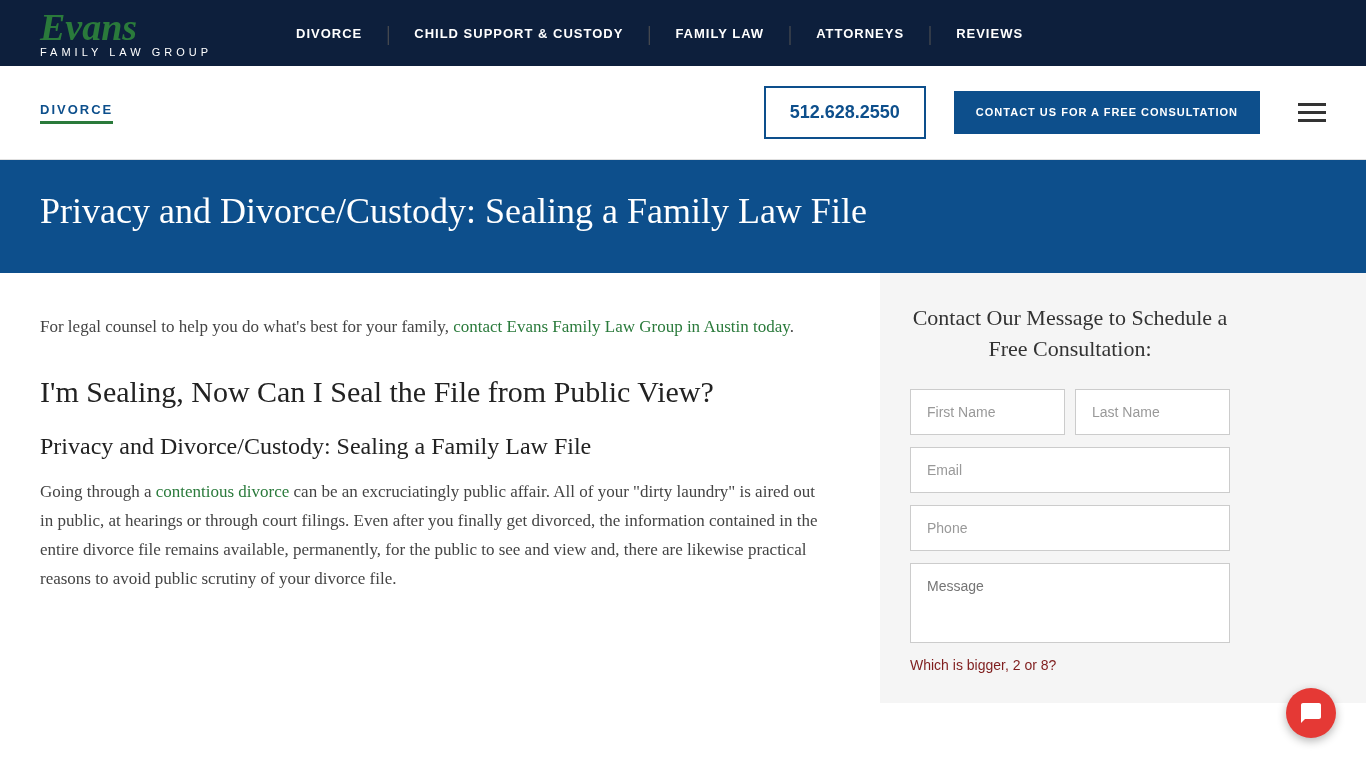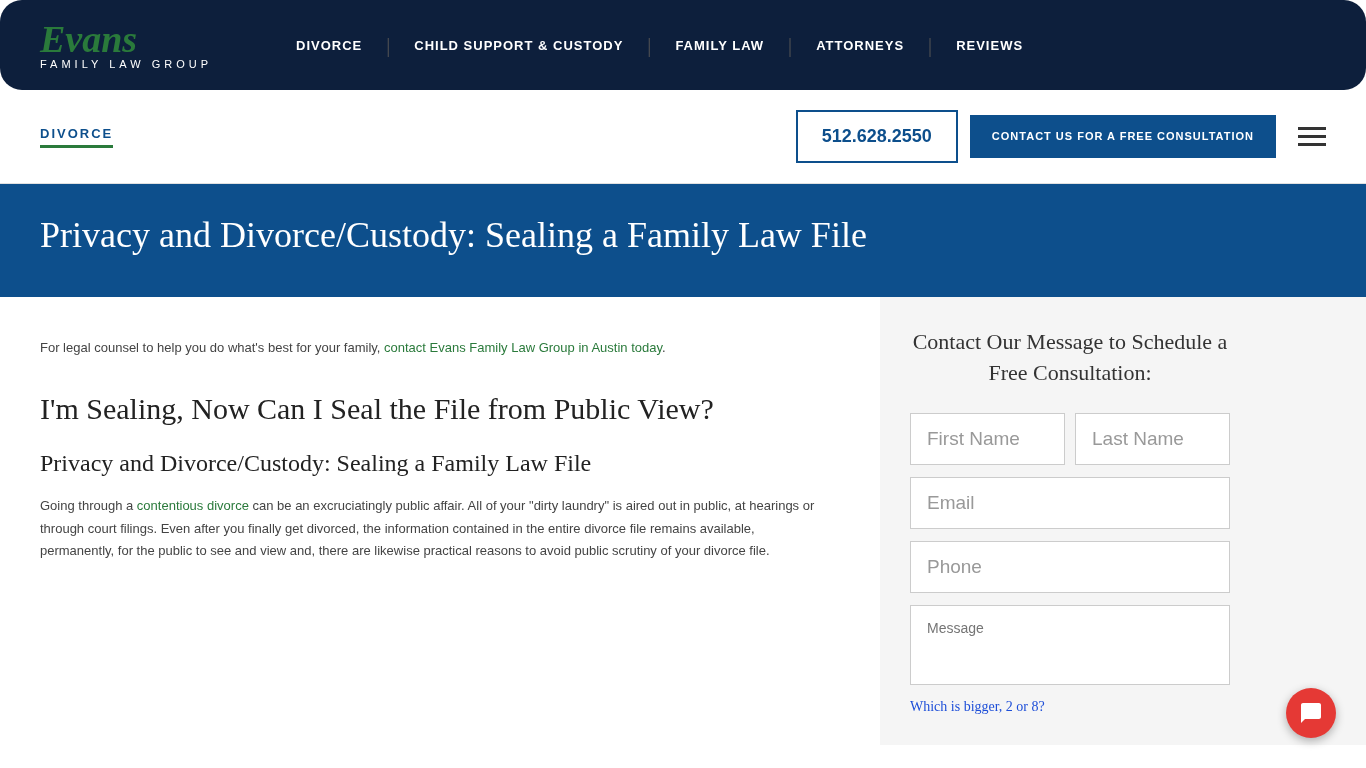--- a/index.html
+++ b/index.html
@@ -4,22 +4,21 @@
   <style>
     * { margin: 0; padding: 0; box-sizing: border-box; }
     body { font-family: Georgia, 'Times New Roman', serif; font-size: 16px; color: #333; background: #fff; width: 1366px; }
 
     
     .top-nav {
       background: #0d1f3c;
       display: flex;
       align-items: center;
       padding: 0 40px;
-      height: 90px;
-      border-radius: 22px;
+      height: 66px;
     }
     .logo-area {
       display: flex;
       flex-direction: column;
       margin-right: 60px;
     }
     .logo-name {
       font-size: 38px;
       font-weight: 700;
       color: #2a7a3b;
@@ -73,21 +72,21 @@
       font-weight: 700;
       color: #0d4f8c;
       letter-spacing: 2px;
       border-bottom: 3px solid #2a7a3b;
       padding-bottom: 4px;
     }
     .sub-header-right {
       margin-left: auto;
       display: flex;
       align-items: center;
-      gap: 12px;
+      gap: 28px;
     }
     .phone-btn {
       background: #fff;
       border: 2px solid #0d4f8c;
       color: #0d4f8c;
       font-family: Arial, sans-serif;
       font-size: 18px;
       font-weight: 700;
       padding: 14px 24px;
       cursor: pointer;
@@ -165,22 +164,22 @@
     }
     .article-area h3 {
       font-family: Georgia, serif;
       font-size: 24px;
       font-weight: 400;
       color: #222;
       line-height: 1.3;
       margin-bottom: 16px;
     }
     .article-area p {
-      font-family: Liberation Sans, sans-serif;
-      font-size: 13px;
+      font-family: Liberation Serif, serif;
+      font-size: 17px;
       color: #444;
       line-height: 1.7;
     }
     .article-area p a {
       color: #2a7a3b;
       text-decoration: none;
     }
 
     
     .sidebar {
@@ -200,43 +199,43 @@
       display: flex;
       gap: 10px;
       margin-bottom: 12px;
     }
     .form-input {
       width: 100%;
       padding: 14px 16px;
       border: 1px solid #ccc;
       background: #fff;
       font-family: Arial, sans-serif;
-      font-size: 19px;
+      font-size: 14px;
       color: #999;
       outline: none;
     }
     .form-input::placeholder {
       color: #999;
     }
     .form-textarea {
       width: 100%;
       padding: 14px 16px;
       border: 1px solid #ccc;
       background: #fff;
       font-family: Arial, sans-serif;
       font-size: 14px;
       color: #8b5cf6;
       height: 80px;
       resize: none;
       outline: none;
     }
     .security-question {
-      font-family: Liberation Serif, serif;
+      font-family: Liberation Sans, sans-serif;
       font-size: 14px;
-      color: #1d4ed8;
+      color: #7f1d1d;
       margin-top: 10px;
     }
     .chat-bubble {
       position: fixed;
       bottom: 30px;
       right: 30px;
       width: 50px;
       height: 50px;
       background: #e53935;
       border-radius: 50%;

